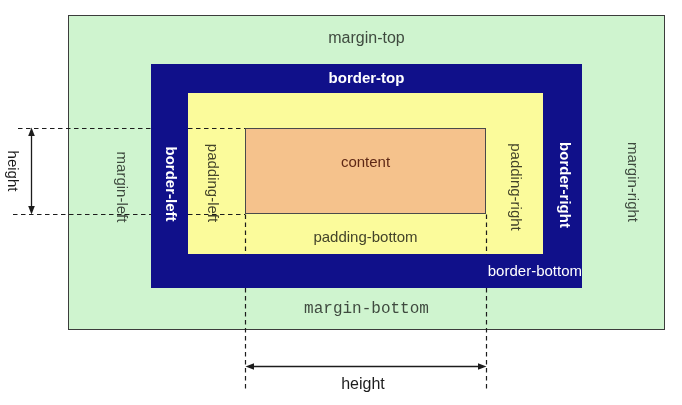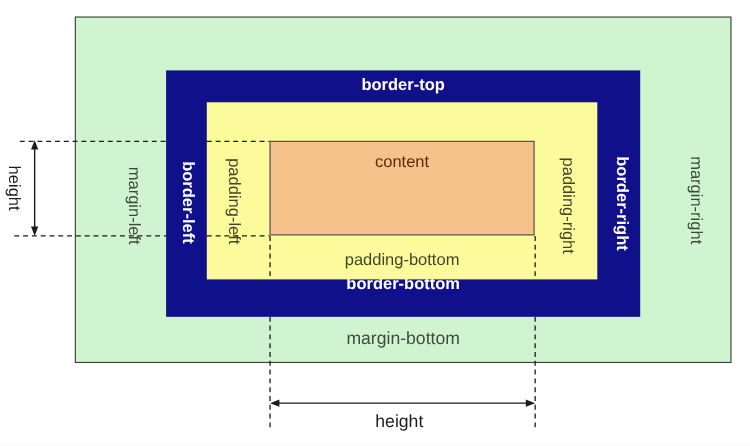--- a/index.html
+++ b/index.html
@@ -13,26 +13,26 @@
   .border-box  { left:82px;  top:48px; width:431px; height:224px;
                  background:var(--border-bg,#10108a); }
   .padding-box { left:37px;  top:29px; width:355px; height:161px;
                  background:var(--padding-bg,#fbfb9b); }
   .content-box { left:57px;  top:35px; width:241px; height:86px;
                  background:var(--content-bg,#f5c28c); border:1px solid #4a4a4a; }
 
   .h-label { position:absolute; left:0; width:100%; text-align:center;
              font-size:15px; line-height:18px; }
   .lbl-margin-top    { top:13px;    font-size:16px; color:var(--margin-text,#3f4a3f); }
-  .lbl-margin-bottom { bottom:11px; font-size:16px; color:var(--margin-text,#3f4a3f); }
+  .lbl-margin-bottom { bottom:11px; font-size:16px; color:var(--margin-text,#3f4a3f);font-family:Liberation Mono, monospace; }
   .lbl-border-top    { top:5px;    font-weight:bold; color:var(--border-text,#ffffff); }
-  .lbl-border-bottom { bottom:20px; font-weight:bold; color:var(--border-text,#ffffff); }
+  .lbl-border-bottom { bottom:8px; font-weight:normal; color:var(--border-text,#ffffff);text-align:right; }
   .lbl-padding-top    { top:9px;    color:var(--padding-text,#44442a); }
   .lbl-padding-bottom { bottom:8px; color:var(--padding-text,#44442a); }
-  .lbl-content { top:10px; color:var(--content-text,#5e2815); }
+  .lbl-content { top:24px; color:var(--content-text,#5e2815); }
 
   .v-label { position:absolute; writing-mode:vertical-rl;
              transform:translate(-50%,-50%); font-size:15px; white-space:nowrap; }
   .lbl-margin-left  { left:53px;  top:171px; color:var(--margin-text,#3f4a3f); }
   .lbl-margin-right { left:564px; top:166px; color:var(--margin-text,#3f4a3f); }
   .lbl-border-left  { left:20px;  top:120px; font-weight:bold; color:var(--border-text,#ffffff); }
   .lbl-border-right { left:414px; top:121px; font-weight:bold; color:var(--border-text,#ffffff); }
   .lbl-padding-left  { left:25px;  top:90px; color:var(--padding-text,#44442a); }
   .lbl-padding-right { left:328px; top:94px; color:var(--padding-text,#44442a); }
 
@@ -42,20 +42,21 @@
 
   .overlay { position:absolute; left:0; top:0; width:682px; height:405px;
              pointer-events:none; }
 </style>
 </head>
 <body>
 
 <div class="canvas">
 
   <div class="box margin-box">
+    <div class="h-label lbl-margin-top">margin-top</div>
     <div class="h-label lbl-margin-bottom">margin-bottom</div>
     <div class="v-label lbl-margin-left">margin-left</div>
     <div class="v-label lbl-margin-right">margin-right</div>
 
     <div class="box border-box">
       <div class="h-label lbl-border-top">border-top</div>
       <div class="h-label lbl-border-bottom">border-bottom</div>
       <div class="v-label lbl-border-left">border-left</div>
       <div class="v-label lbl-border-right">border-right</div>
 

